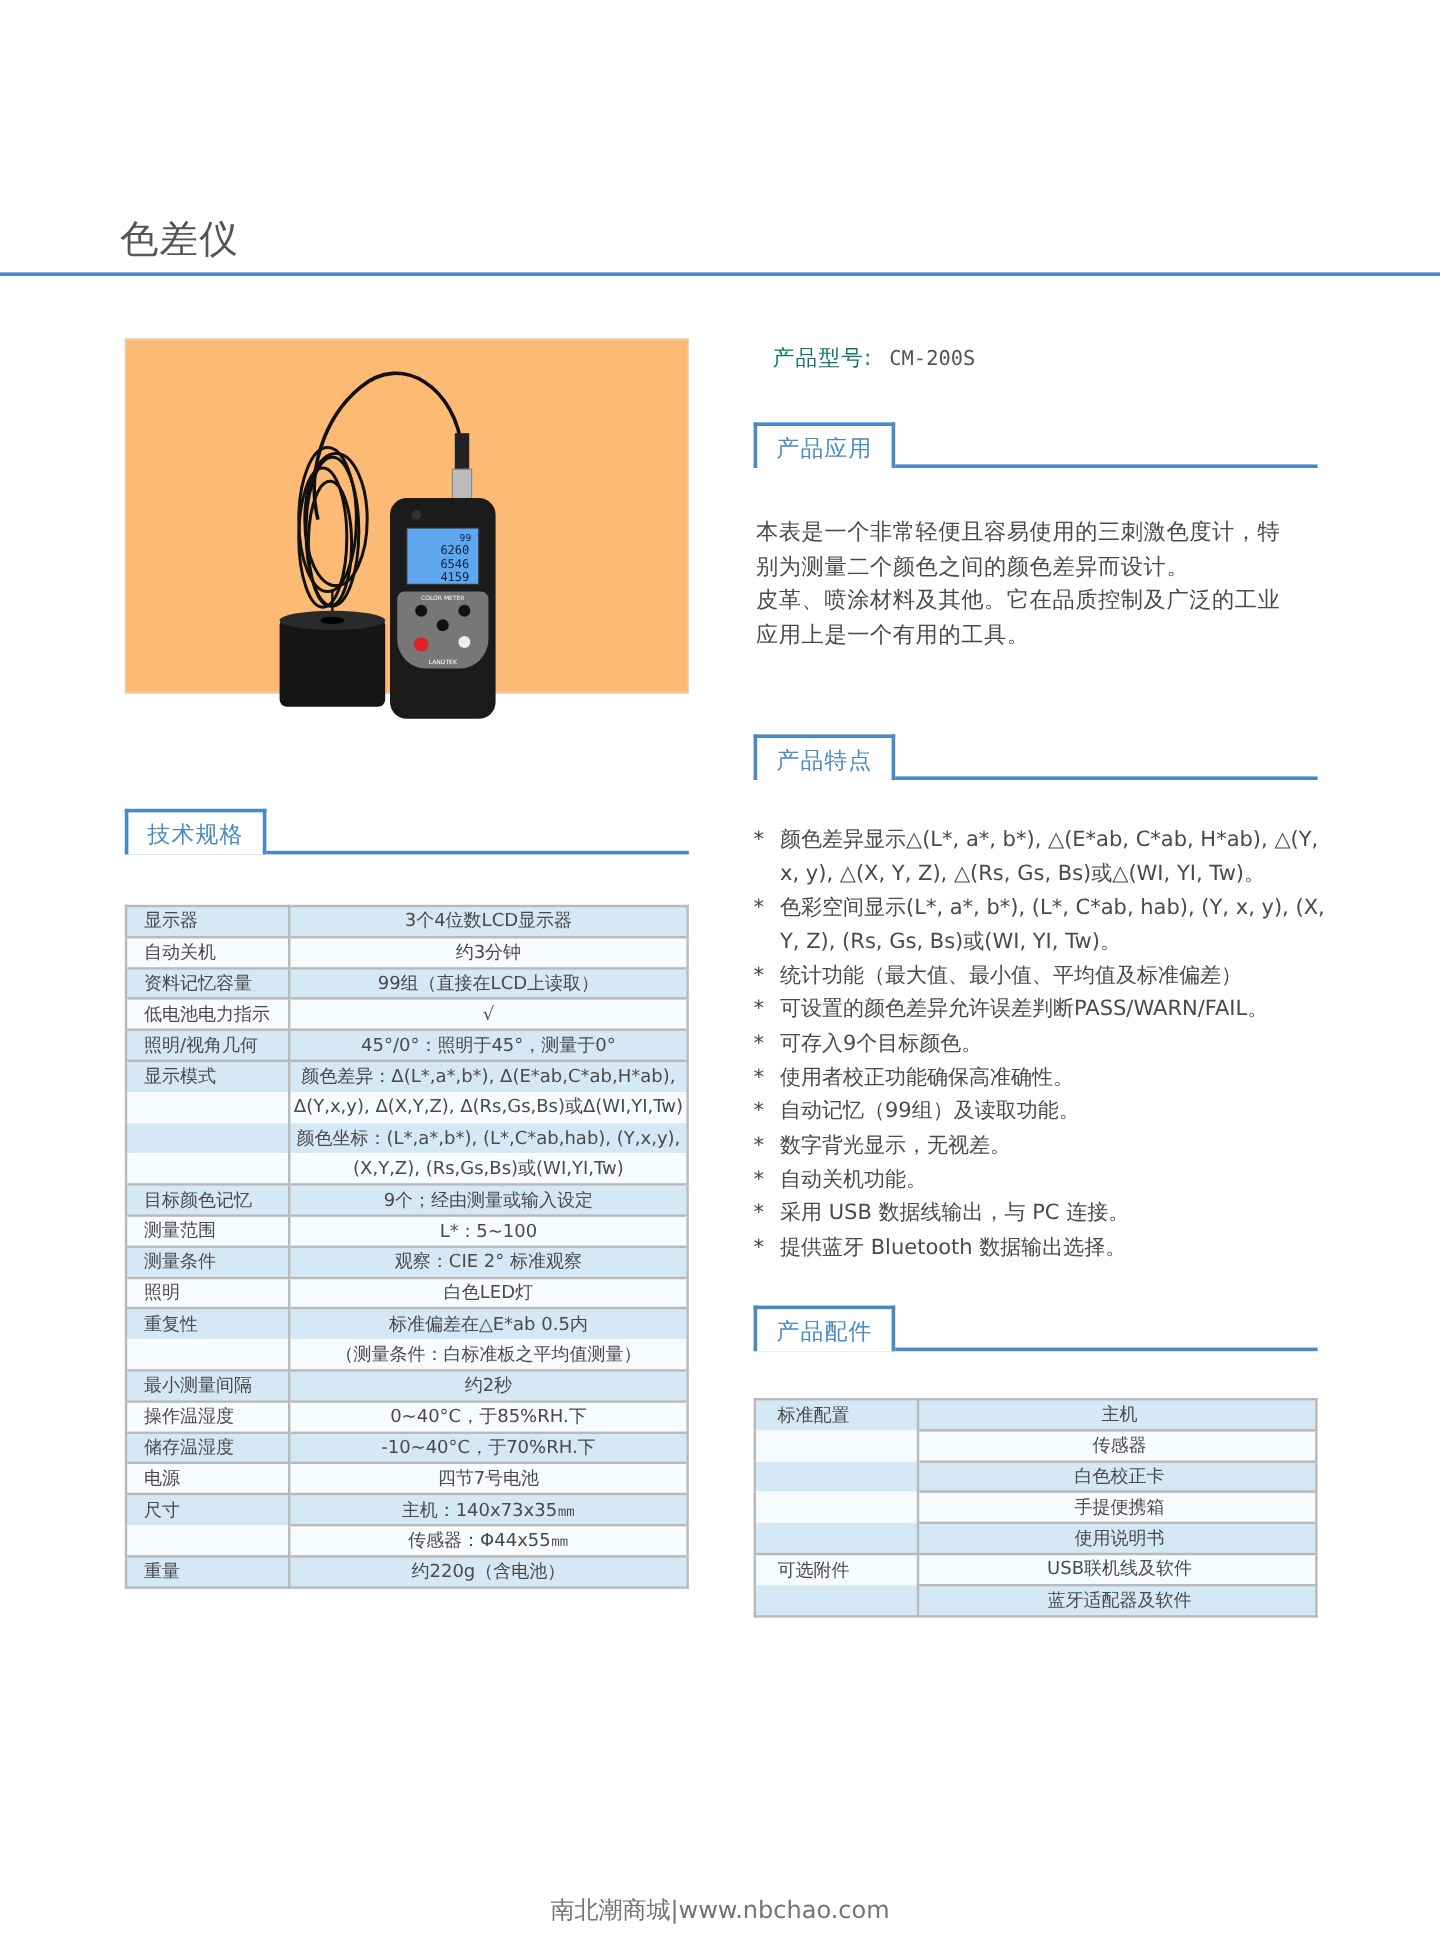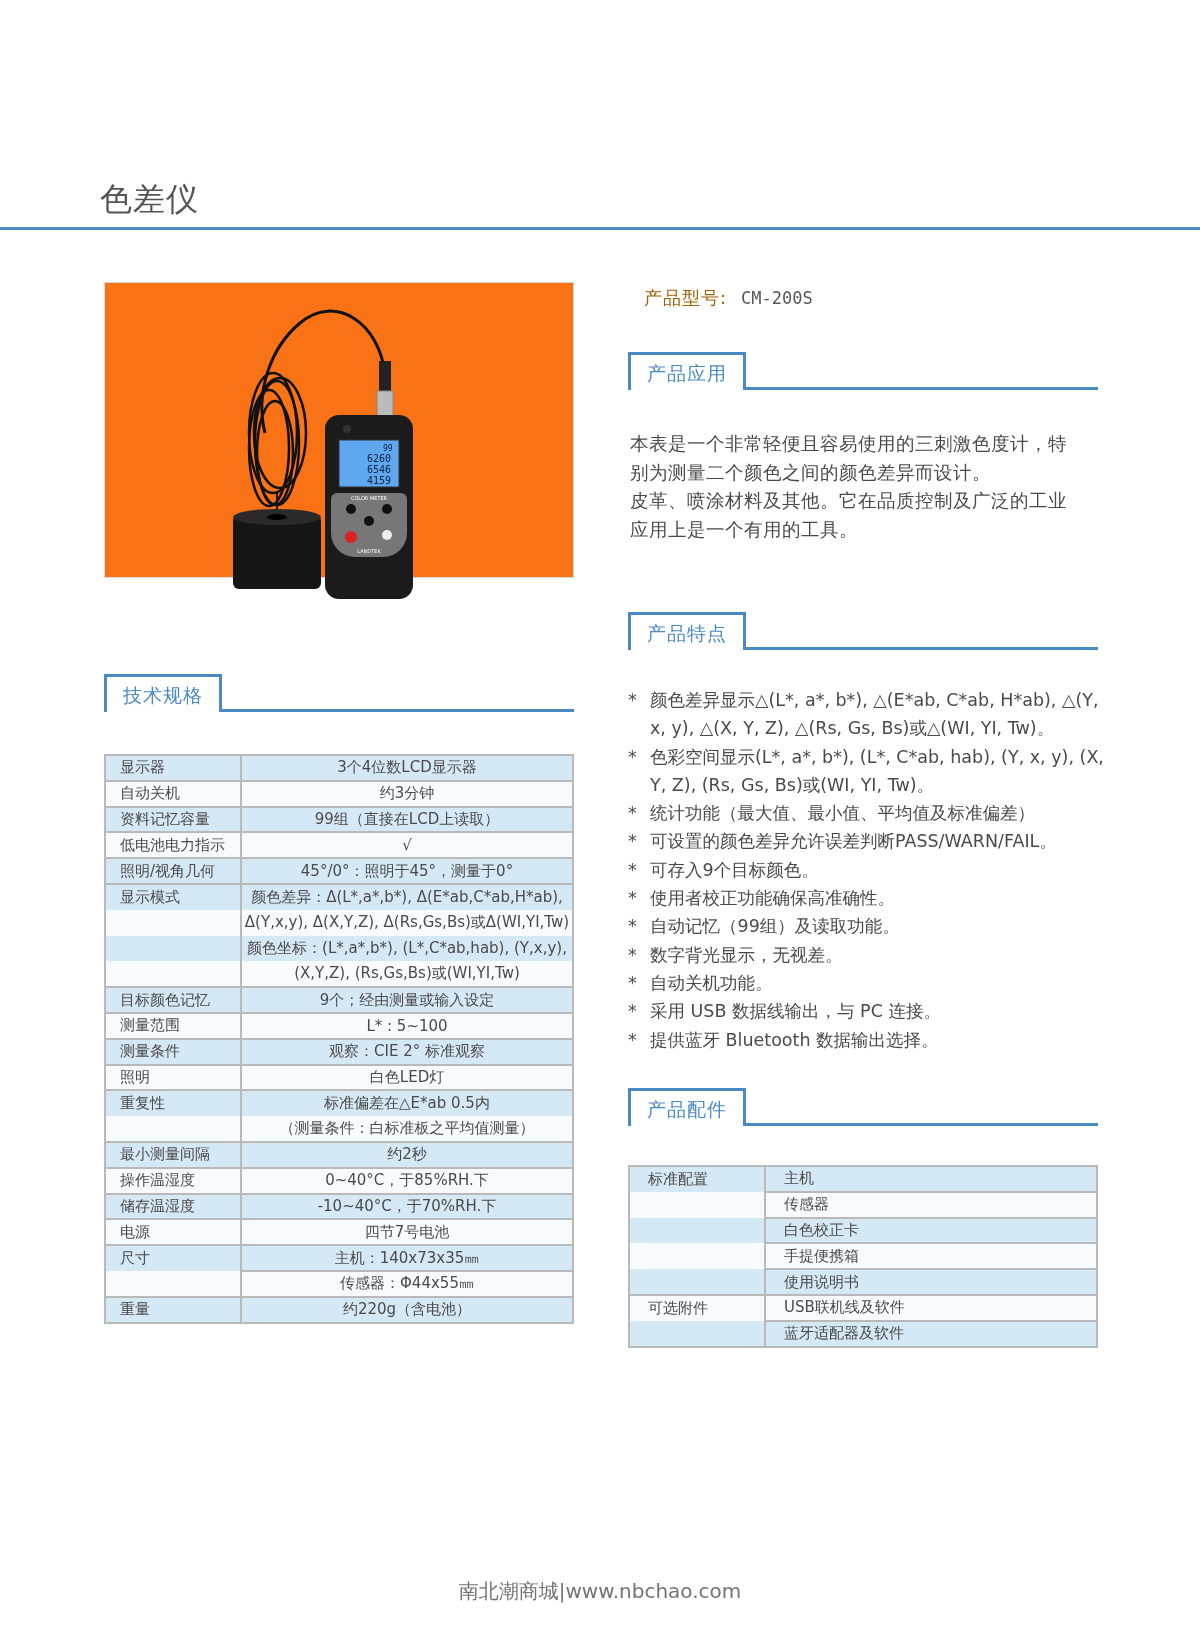--- a/index.html
+++ b/index.html
@@ -3,30 +3,30 @@
   <meta charset="utf-8">
   <style>
     * { box-sizing: border-box; margin: 0; padding: 0; }
     html, body { width: 1200px; height: 1628px; background: #ffffff; }
     body { position: relative; font-family: "DejaVu Sans", "Liberation Sans", sans-serif; color: #4a4a4a; overflow: hidden; }
 
     .page-title { position: absolute; left: 100px; top: 178px; font-size: 32px; color: #555; letter-spacing: 1px; font-weight: 400; }
     .title-rule { position: absolute; left: 0; top: 227px; width: 1200px; height: 3px; background: #4a8ac4; }
 
     
-    .img-frame { position: absolute; left: 104px; top: 282px; width: 470px; height: 296px; border: 1px solid #d8d8d8; background: #f97316; text-align: center; }
+    .img-frame { position: absolute; left: 104px; top: 282px; width: 470px; height: 296px; border: 1px solid #d8d8d8; background: #fdba74; text-align: center; }
     .img-frame svg { display: block; }
 
     
     .sec-head { position: absolute; height: 38px; }
     .sec-head .tab { position: absolute; left: 0; top: 0; height: 38px; border-top: 3px solid #4a8ac4; border-left: 3px solid #4a8ac4; border-right: 3px solid #4a8ac4; background: #fff; padding: 6px 16px 0 16px; color: #4a8ac4; font-size: 19px; letter-spacing: 1px; }
     .sec-head .rule { position: absolute; bottom: 0; height: 3px; background: #4a8ac4; }
 
     .model { position: absolute; left: 644px; top: 286px; font-size: 18px; }
-    .model .lbl { color: #a16207; letter-spacing: 1px; }
+    .model .lbl { color: #0f766e; letter-spacing: 1px; }
     .model .val { color: #555; font-family: "DejaVu Sans Mono", "Liberation Mono", monospace; margin-left: 14px; font-size: 17px; }
 
     .app-text { position: absolute; left: 630px; top: 430px; width: 470px; font-size: 18.5px; line-height: 28.5px; color: #4a4a4a; letter-spacing: 0.5px; }
 
     .features { position: absolute; left: 628px; top: 686px; width: 480px; list-style: none; font-size: 17.5px; line-height: 28.3px; color: #4a4a4a; }
     .features li { position: relative; padding-left: 22px; }
     .features li .star { position: absolute; left: 0; top: 0; }
 
     
     table.spec { position: absolute; border-collapse: collapse; font-size: 15px; color: #4a4a4a; }
@@ -36,21 +36,21 @@
     table.spec tr.white td { background: #f7fbfe; }
     table.spec tr.sep td { border-top: 2px solid #b9b9b9; }
     table.spec tr:last-child td { border-bottom: 2px solid #b9b9b9; }
     table.spec tr:first-child td { border-top: 2px solid #b9b9b9; }
     table.spec td.val { text-align: center; }
 
     #spec-table { left: 104px; top: 754px; width: 470px; }
     #spec-table td:first-child { width: 136px; }
     #acc-table { left: 628px; top: 1165px; width: 470px; }
     #acc-table td:first-child { width: 136px; padding-left: 18px; }
-    #acc-table td.val { text-align: left; padding-left: 18px; }
+    #acc-table td.val { text-align: center; padding-left: 18px; }
 
     .footer { position: absolute; left: 0; width: 1200px; top: 1578px; text-align: center; font-size: 20px; color: #737373; }
   </style>
 </head>
 <body>
 
 <div class="page-title">色差仪</div>
 <div class="title-rule"></div>
 
 <div class="img-frame">

